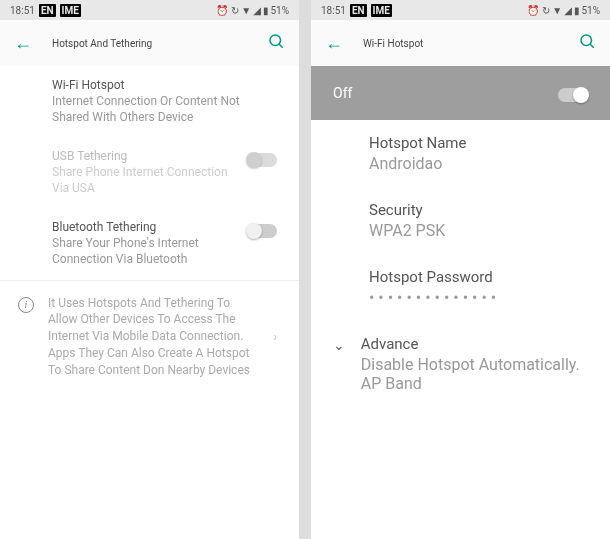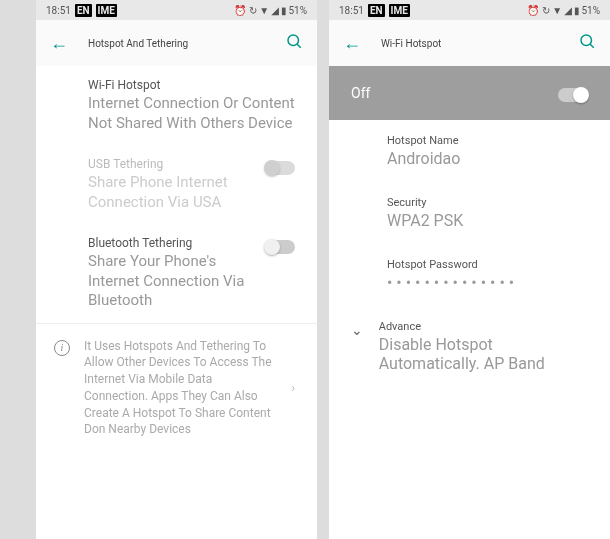--- a/index.html
+++ b/index.html
@@ -1,17 +1,17 @@
 <!DOCTYPE html>
 <html><head>
   <meta charset="utf-8">
   <style>
     * { margin: 0; padding: 0; box-sizing: border-box; }
     body { font-family: -apple-system, BlinkMacSystemFont, 'Segoe UI', Roboto, sans-serif; background: #f0f0f0; }
-    .container { display: flex; gap: 12px; width: 610px; height: 539px; background: #ddd; padding-left: 36px; }
+    .container { display: flex; gap: 12px; width: 610px; height: 539px; background: #ddd; }
     .phone { flex: 1; background: #fafafa; display: flex; flex-direction: column; overflow: hidden; }
     
     .status-bar { 
       display: flex; justify-content: space-between; align-items: center; 
       padding: 4px 10px; font-size: 10px; color: #555; background: #e8e8e8; height: 20px;
     }
     .status-left { display: flex; align-items: center; gap: 4px; }
     .status-right { display: flex; align-items: center; gap: 2px; }
     .status-badge { background: #000000; color: #e8e8e8; font-size: 10px; padding: 1px 2px; border-radius: 1px; font-weight: bold; }
     
@@ -28,21 +28,21 @@
     .toggle-bar {
       background: #9e9e9e; color: #fff; padding: 18px 22px; 
       display: flex; justify-content: space-between; align-items: center;
       font-size: 14px;
     }
     
     .setting-item { padding: 12px 22px 12px 52px; display: flex; justify-content: space-between; align-items: flex-start; position: relative; }
     .setting-text { flex: 1; }
     .setting-title { font-size: 12px; color: #555; margin-bottom: 2px; }
     .setting-title.disabled { color: #bbb; }
-    .setting-sub { font-size: 15px; color: #999; line-height: 1.3; }
+    .setting-sub { font-size: 12px; color: #999; line-height: 1.3; }
     .setting-sub.disabled { color: #ccc; }
     
     .toggle { 
       width: 30px; height: 14px; background: #ccc; border-radius: 7px; 
       position: relative; cursor: pointer; flex-shrink: 0; margin-top: 4px;
     }
     .toggle::after { 
       content: ''; position: absolute; width: 16px; height: 16px; 
       background: #f0f0f0; border-radius: 50%; top: -1px; left: -1px;
       box-shadow: 0 1px 2px rgba(0,0,0,0.3);
@@ -58,21 +58,21 @@
     .info-icon { 
       width: 16px; height: 16px; border: 1.5px solid #888; border-radius: 50%;
       display: flex; align-items: center; justify-content: center;
       font-size: 10px; color: #888; font-style: italic; font-family: serif;
       flex-shrink: 0; margin-top: 2px;
     }
     .info-text { font-size: 12px; color: #aaa; line-height: 1.4; flex: 1; }
     .info-chevron { color: #bbb; font-size: 12px; align-self: center; }
     
     .detail-item { padding: 14px 22px 14px 58px; }
-    .detail-label { font-size: 11px; color: #555; margin-bottom: 2px; }
+    .detail-label { font-size: 15px; color: #555; margin-bottom: 2px; }
     .detail-value { font-size: 16px; color: #999; }
     
     .advance-row { display: flex; align-items: flex-start; padding: 14px 22px 14px 22px; gap: 16px; }
     .expand-icon { color: #666; font-size: 14px; margin-top: 2px; }
     .advance-text { flex: 1; }
   </style>
 </head>
 <body>
 
 <div class="container">

